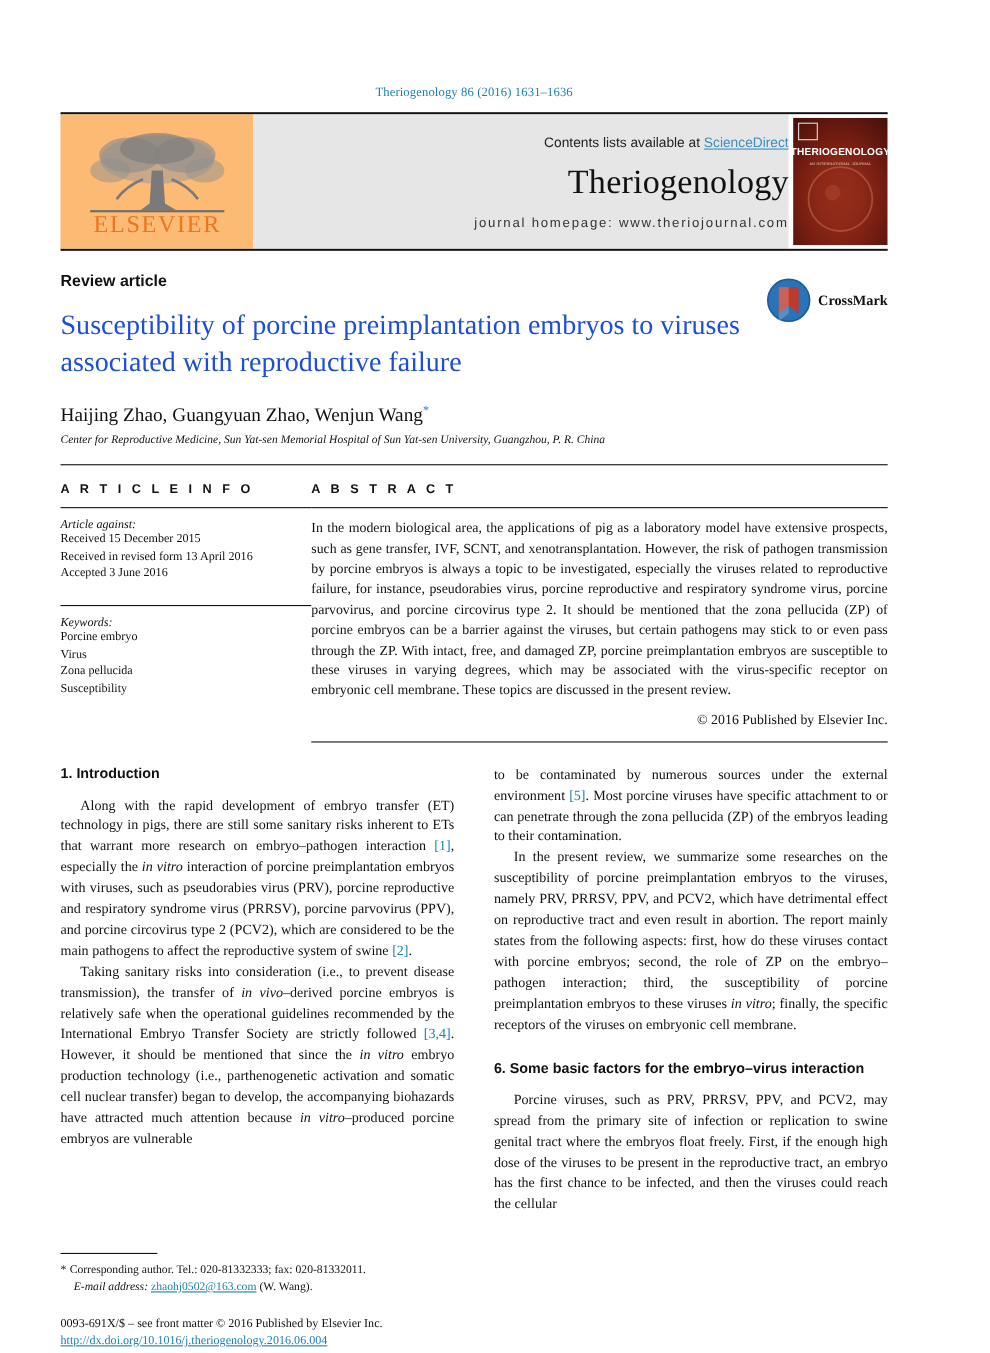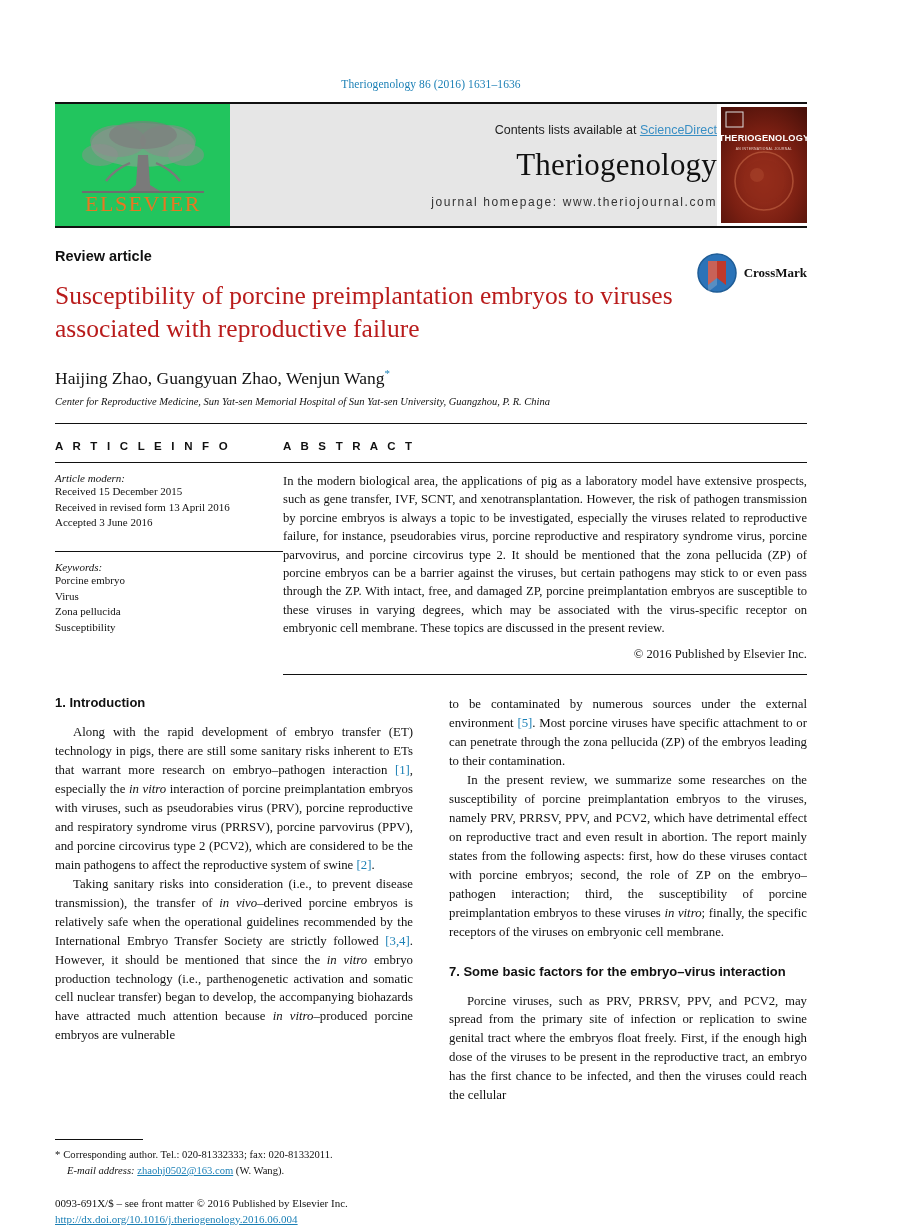--- a/index.html
+++ b/index.html
@@ -45,21 +45,21 @@
     height: 122px;
     border-bottom: 2px solid #111;
   }
   .masthead-left {
     width: 175px;
     flex: 0 0 175px;
     display: flex;
     flex-direction: column;
     align-items: center;
     justify-content: center;
-    background: #22c55e;
+    background: #fdba74;
   }
   .elsevier-logo {
     width: 150px;
     height: 100px;
     display: block;
   }
   .masthead-center {
     flex: 1 1 auto;
     background: #e6e6e6;
     display: flex;
@@ -113,21 +113,21 @@
     font-family: "Liberation Sans", sans-serif;
     font-weight: bold;
     font-size: 14.5px;
     margin-bottom: 16px;
     color: #111;
   }
   .article-title {
     font-family: "Liberation Serif", serif;
     font-size: 25.5px;
     line-height: 1.28;
-    color: #b91c1c;
+    color: #1d4ed8;
     max-width: 660px;
     margin: 0 0 22px 0;
     font-weight: normal;
   }
   .authors {
     font-family: "Liberation Serif", serif;
     font-size: 17.5px;
     color: #111;
     margin-bottom: 7px;
   }
@@ -367,21 +367,21 @@
     </div>
     <div class="affiliation">Center for Reproductive Medicine, Sun Yat-sen Memorial Hospital of Sun Yat-sen University, Guangzhou, P. R. China</div>
     <div class="rule-thin"></div>
   </div>
 
   <div class="info-abstract">
 
     <div class="col-info">
       <div class="sec-head">A R T I C L E   I N F O</div>
       <div class="hr-dbl"></div>
-      <div class="hist-title">Article modern:</div>
+      <div class="hist-title">Article against:</div>
       <div class="hist-line">Received 15 December 2015</div>
       <div class="hist-line">Received in revised form 13 April 2016</div>
       <div class="hist-line">Accepted 3 June 2016</div>
 
       <div class="hr-kw"></div>
       <div class="kw-title">Keywords:</div>
       <div class="kw-line">Porcine embryo</div>
       <div class="kw-line">Virus</div>
       <div class="kw-line">Zona pellucida</div>
       <div class="kw-line">Susceptibility</div>
@@ -404,21 +404,21 @@
       <p class="para"><span>Along with the rapid development of embryo transfer (ET) technology in pigs, there are still some sanitary risks inherent to ETs that warrant more research on embryo–pathogen interaction </span><span class="ref">[1]</span><span>, especially the </span><i>in vitro</i><span> interaction of porcine preimplantation embryos with viruses, such as pseudorabies virus (PRV), porcine reproductive and respiratory syndrome virus (PRRSV), porcine parvovirus (PPV), and porcine circovirus type 2 (PCV2), which are considered to be the main pathogens to affect the reproductive system of swine </span><span class="ref">[2]</span><span>.</span></p>
 
       <p class="para"><span>Taking sanitary risks into consideration (i.e., to prevent disease transmission), the transfer of </span><i>in vivo</i><span>–derived porcine embryos is relatively safe when the operational guidelines recommended by the International Embryo Transfer Society are strictly followed </span><span class="ref">[3,4]</span><span>. However, it should be mentioned that since the </span><i>in vitro</i><span> embryo production technology (i.e., parthenogenetic activation and somatic cell nuclear transfer) began to develop, the accompanying biohazards have attracted much attention because </span><i>in vitro</i><span>–produced porcine embryos are vulnerable</span></p>
     </div>
 
     <div class="bcol">
       <p class="para noindent"><span>to be contaminated by numerous sources under the external environment </span><span class="ref">[5]</span><span>. Most porcine viruses have specific attachment to or can penetrate through the zona pellucida (ZP) of the embryos leading to their contamination.</span></p>
 
       <p class="para"><span>In the present review, we summarize some researches on the susceptibility of porcine preimplantation embryos to the viruses, namely PRV, PRRSV, PPV, and PCV2, which have detrimental effect on reproductive tract and even result in abortion. The report mainly states from the following aspects: first, how do these viruses contact with porcine embryos; second, the role of ZP on the embryo–pathogen interaction; third, the susceptibility of porcine preimplantation embryos to these viruses </span><i>in vitro</i><span>; finally, the specific receptors of the viruses on embryonic cell membrane.</span></p>
 
-      <div class="h2 spaced">7. Some basic factors for the embryo–virus interaction</div>
+      <div class="h2 spaced">6. Some basic factors for the embryo–virus interaction</div>
 
       <p class="para"><span>Porcine viruses, such as PRV, PRRSV, PPV, and PCV2, may spread from the primary site of infection or replication to swine genital tract where the embryos float freely. First, if the enough high dose of the viruses to be present in the reproductive tract, an embryo has the first chance to be infected, and then the viruses could reach the cellular</span></p>
     </div>
   </div>
 
   <div class="footnote-wrap">
     <div class="footnote-rule"></div>
     <div class="footnote">
       <span class="star">*</span><span>Corresponding author. Tel.: 020-81332333; fax: 020-81332011.</span><br>
       <span style="margin-left:12px"></span><span class="em">E-mail address:</span>

